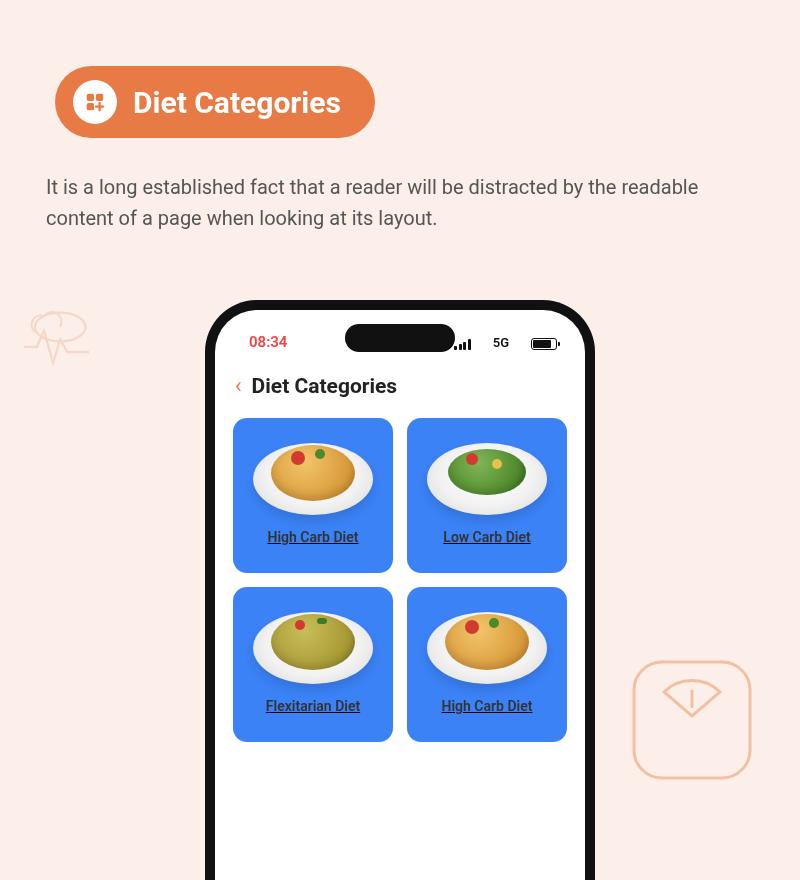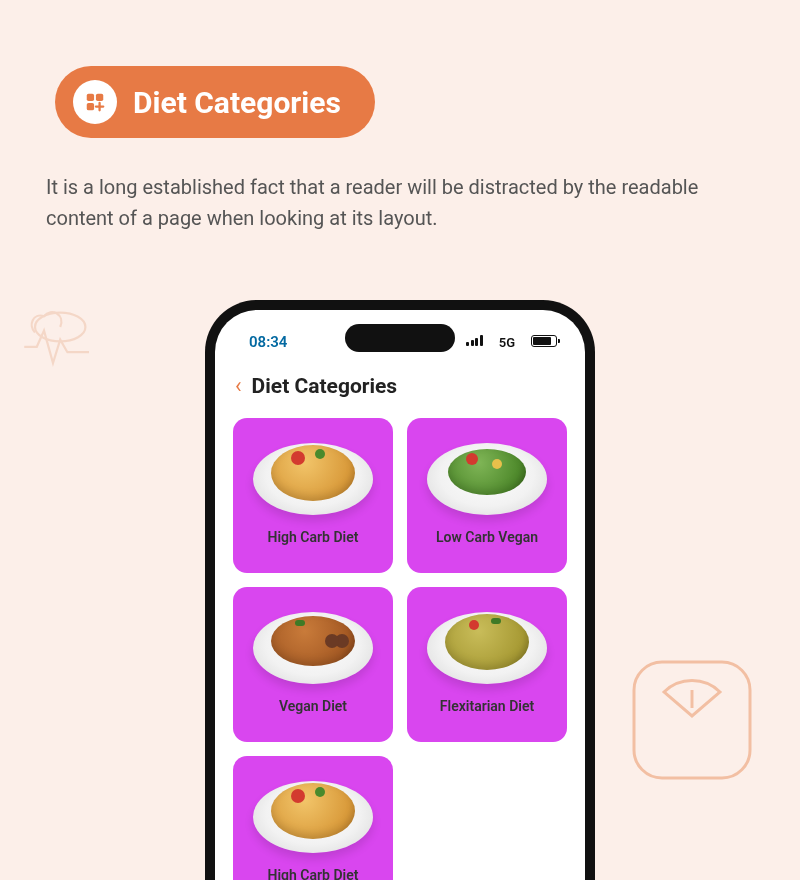--- a/index.html
+++ b/index.html
@@ -102,26 +102,26 @@
   .status-bar {
     display: flex;
     justify-content: space-between;
     align-items: center;
     padding: 16px 28px 0 34px;
     height: 48px;
   }
   .status-time {
     font-size: 15px;
     font-weight: 600;
-    color: #0369a1;
+    color: #ef4444;
   }
   .status-right {
     display: flex;
-    align-items: flex-start;
-    gap: 16px;
+    align-items: flex-end;
+    gap: 22px;
   }
   .status-right span {
     font-size: 13px;
     font-weight: 600;
     color: #111111;
   }
   .signal-bars { display:flex; align-items:flex-end; gap:1.5px; height:11px; }
   .signal-bars div { width:3px; background:#111; border-radius:1px; }
   .signal-bars div:nth-child(1){height:4px}
   .signal-bars div:nth-child(2){height:6px}
@@ -168,27 +168,28 @@
   }
 
   
   .cat-grid {
     display:grid;
     grid-template-columns: 1fr 1fr;
     gap:14px;
     padding: 8px 18px 0 18px;
   }
   .cat-card {
-    background:#d946ef;
+    background:#3b82f6;
     border-radius:14px;
     padding:10px 8px 14px 8px;
     display:flex;
     flex-direction:column;
     align-items:center;
     height:155px;
+    text-decoration:underline;
   }
   .plate {
     width:130px;
     height:95px;
     position:relative;
     display:flex;
     align-items:center;
     justify-content:center;
   }
   .plate-dish {
@@ -296,28 +297,21 @@
             <div class="plate-dish"></div>
             <div class="food pasta"></div>
           </div>
           <div class="cat-label">High Carb Diet</div>
         </div>
         <div class="cat-card">
           <div class="plate">
             <div class="plate-dish"></div>
             <div class="food salad"></div>
           </div>
-          <div class="cat-label">Low Carb Vegan</div>
-        </div>
-        <div class="cat-card">
-          <div class="plate">
-            <div class="plate-dish"></div>
-            <div class="food vegan"></div>
-          </div>
-          <div class="cat-label">Vegan Diet</div>
+          <div class="cat-label">Low Carb Diet</div>
         </div>
         <div class="cat-card">
           <div class="plate">
             <div class="plate-dish"></div>
             <div class="food flex"></div>
           </div>
           <div class="cat-label">Flexitarian Diet</div>
         </div>
         <div class="cat-card">
           <div class="plate">

